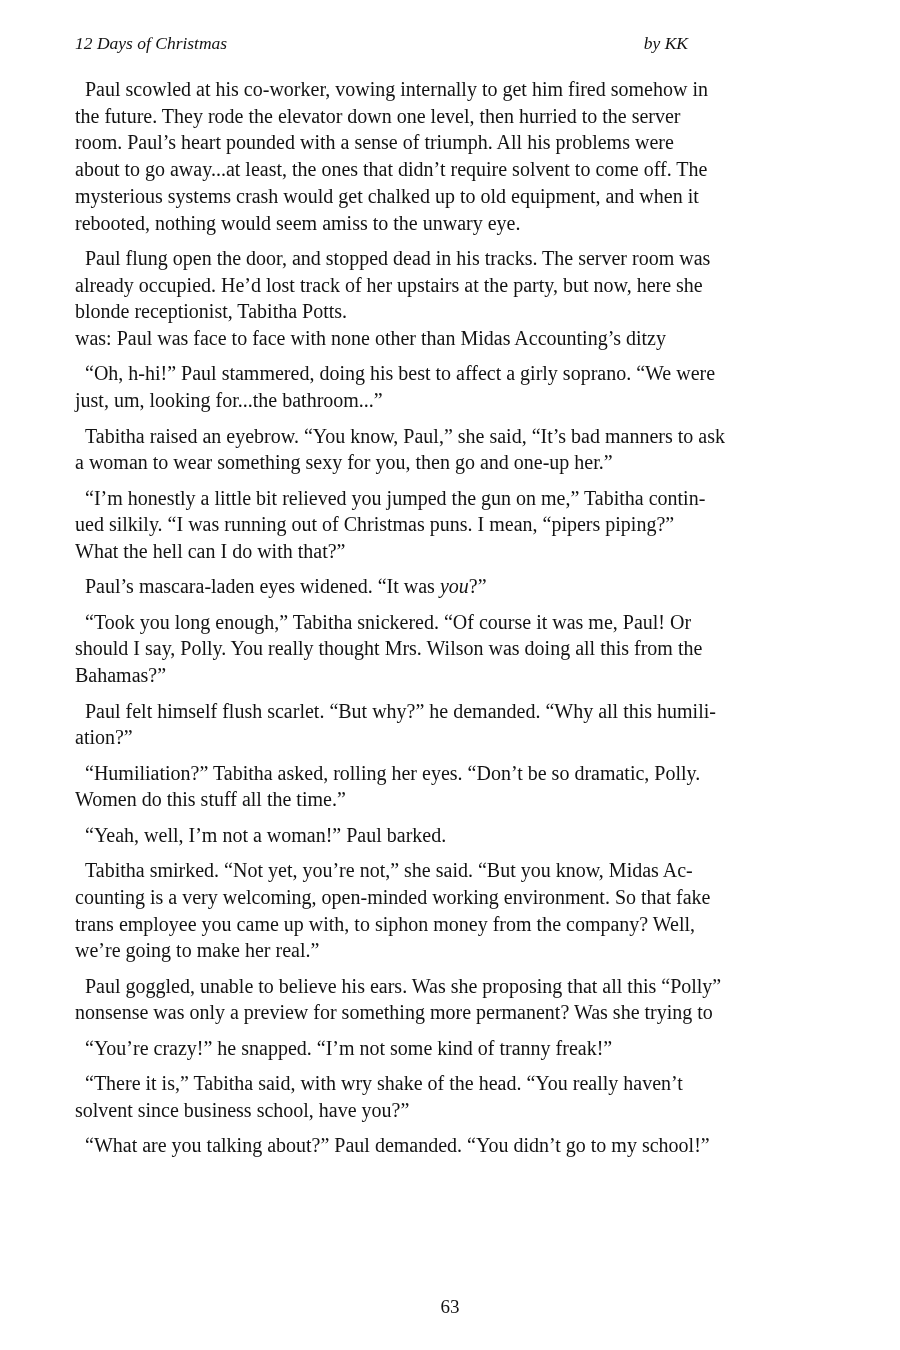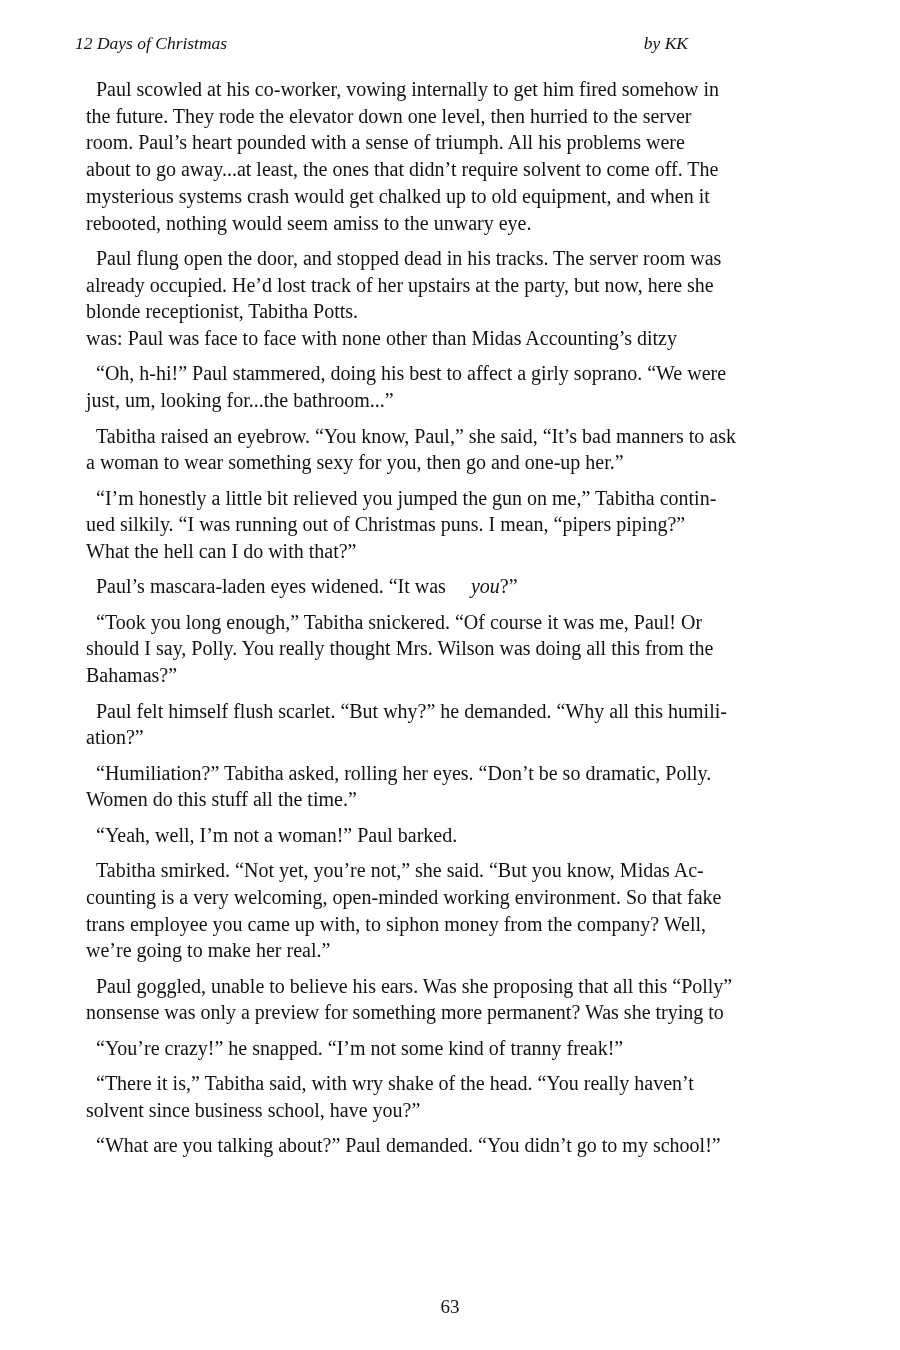--- a/index.html
+++ b/index.html
@@ -25,37 +25,37 @@
     top: 33px;
     display: flex;
     justify-content: space-between;
     align-items: baseline;
     font-style: italic;
     font-size: 17.5px;
     line-height: 21px;
   }
   .page-body {
     position: absolute;
-    left: 86px;
+    left: 75px;
     top: 76px;
     width: 762px;
     font-family: Liberation Serif, serif;
   }
   .para {
     margin: 0 0 8.7px 0;
     padding: 0;
   }
   .line {
     display: block;
     white-space: nowrap;
     font-size: 20px;
     line-height: 26.7px;
   }
   .para .line:first-child { text-indent: 10px; }
-  .it { font-style: italic; margin-left: 20px; }
+  .it { font-style: italic; }
   .page-footer {
     position: absolute;
     left: 0;
     top: 1284px;
     width: 900px;
     text-align: center;
     font-size: 19px;
     line-height: 22px;
     margin-top: 12px;
   }

